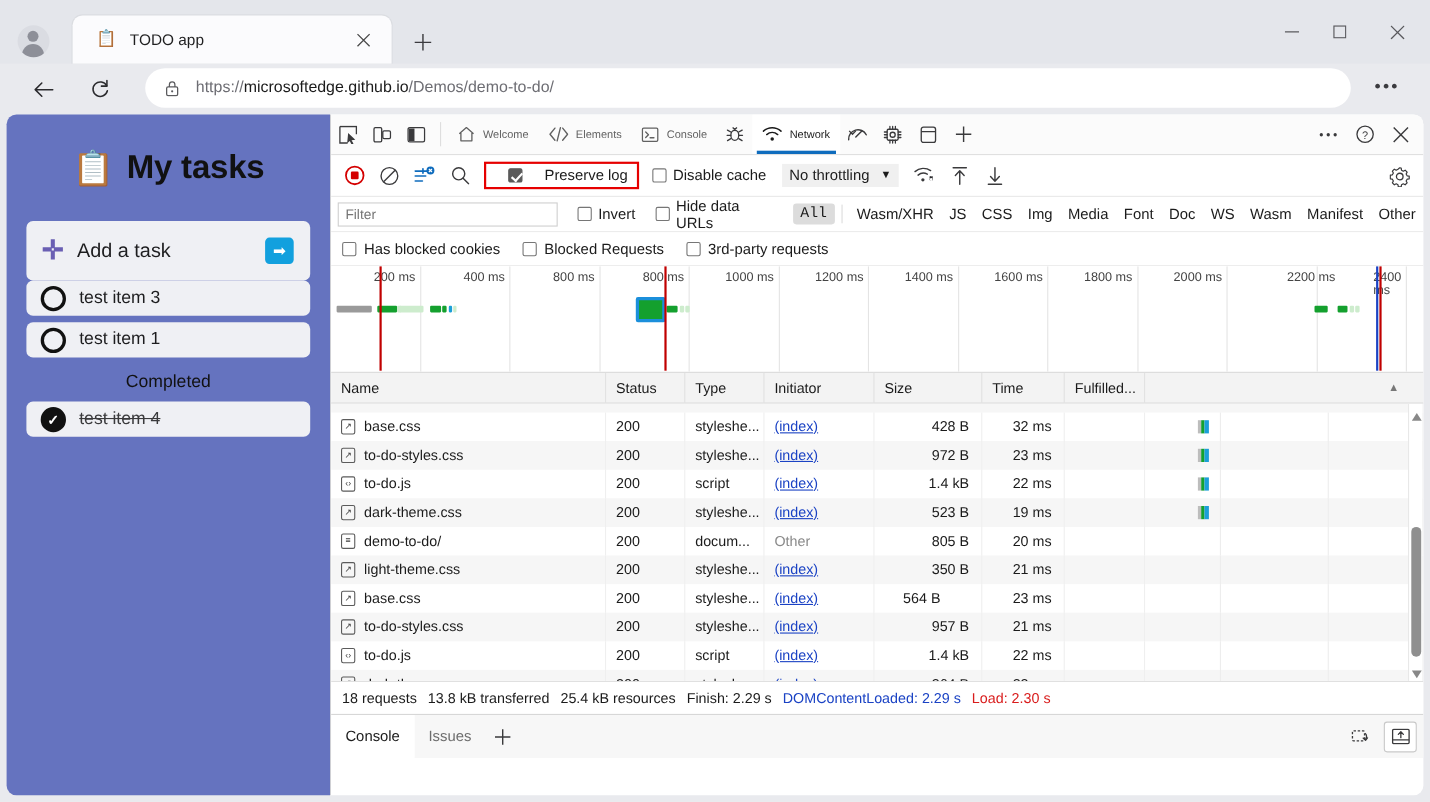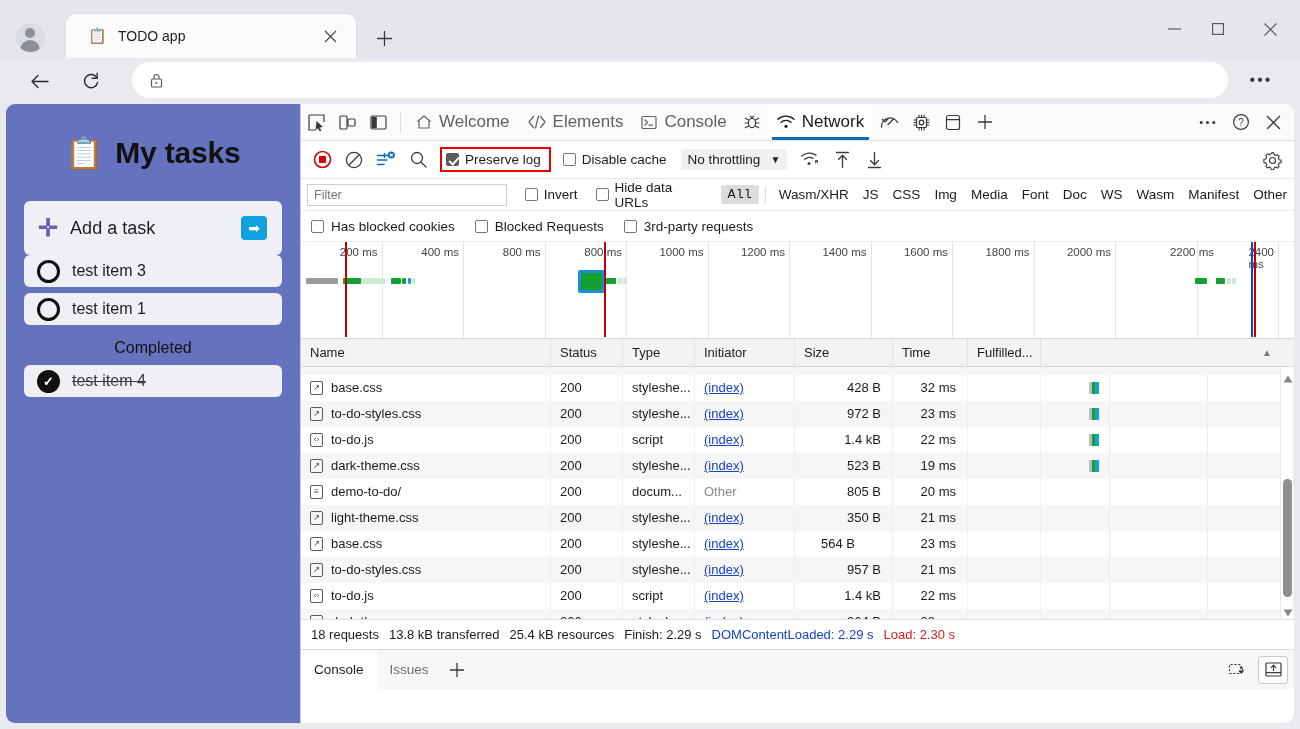--- a/index.html
+++ b/index.html
@@ -74,33 +74,33 @@
 
   
   .devtools { position:absolute; left:300px; top:104px; width:994px; height:619px; background:#fff;
     border-left:1px solid #cfd0d4; border-radius:0 9px 9px 0; overflow:hidden; }
 
   .dt-tabstrip { height:37px; background:#fbfbfb; border-bottom:1px solid #e0e0e0;
     display:flex; align-items:center; position:relative; }
   .dt-tool { width:31px; height:31px; display:flex; align-items:center; justify-content:center; }
   .dt-div { width:1px; height:22px; background:#dedede; margin:0 6px; }
   .dt-tab { height:36px; display:flex; align-items:center; gap:7px; padding:0 9px;
-    color:#616161; font-size:17px; position:relative; }
+    color:#616161; font-size:10px; position:relative; }
   .dt-tab.active { color:#1b1b1b; background:#fff; }
   .dt-tab.active::after { content:""; position:absolute; left:4px; right:4px; bottom:0; height:3px; background:#0f6cbd; }
   .dt-icononly { width:32px; height:31px; display:flex; align-items:center; justify-content:center; }
   .dt-right { position:absolute; right:4px; display:flex; align-items:center; }
   .dt-right .dt-tool { width:33px; }
 
   .dt-toolbar { height:38px; display:flex; align-items:center; border-bottom:1px solid #e8e8e8;
     position:relative; padding-left:6px; }
   .tb-ico { width:30px; height:28px; display:flex; align-items:center; justify-content:center; margin-right:2px; }
   .tb-ico.blue { background:#fff; }
-  .preserve-wrap { margin-left:5px; border:2px solid #e60000; padding:3px 8px 3px 4px;
-    display:flex; align-items:center; gap:6px; }
+  .preserve-wrap { margin-left:5px; border:2px solid #e60000; padding:3px 8px 3px 20px;
+    display:flex; align-items:center; gap:20px; }
   .cb { width:13px; height:13px; border:1px solid #767676; border-radius:2px; background:#fff; display:inline-block;
     position:relative; flex:none; }
   .cb.checked { background:#5a5a5a; border-color:#5a5a5a; }
   .cb.checked::after { content:""; position:absolute; left:3.5px; top:0.7px; width:4px; height:8px;
     border:solid #fff; border-width:0 2px 2px 0; transform:rotate(42deg); }
   .tb-label { font-size:13.5px; color:#1b1b1b; }
   .tb-chk { display:flex; align-items:center; gap:6px; margin-left:12px; }
   .throttle { margin-left:14px; display:flex; align-items:center; gap:10px; background:#f0f0f0; padding:3px 7px; }
   .throttle .cap { font-size:13.5px; }
   .gear-right { position:absolute; right:8px; top:5px; width:28px; height:28px;
@@ -219,20 +219,21 @@
   </div>
 
   <div class="omnibox">
     <span class="lock">
       <svg class="ico" width="13" height="15" viewBox="0 0 13 15">
           <rect x="1.5" y="6" width="10" height="8" rx="1.3" fill="none" stroke="#5b5b5e" stroke-width="1.15"></rect>
           <path d="M4 6 V4 a2.5 2.5 0 0 1 5 0 V6" fill="none" stroke="#5b5b5e" stroke-width="1.15"></path>
           <circle cx="6.5" cy="10" r="1" fill="#5b5b5e"></circle>
         </svg>
     </span>
+    <span class="url"><span>https://</span><b>microsoftedge.github.io</b><span>/Demos/demo-to-do/</span></span>
   </div>
   <div class="moredots">•••</div>
 
   <div class="page">
     <div class="todo-head">
       <span class="clip">📋</span>
       <span class="ttl">My tasks</span>
     </div>
 
     <div class="addbox">

